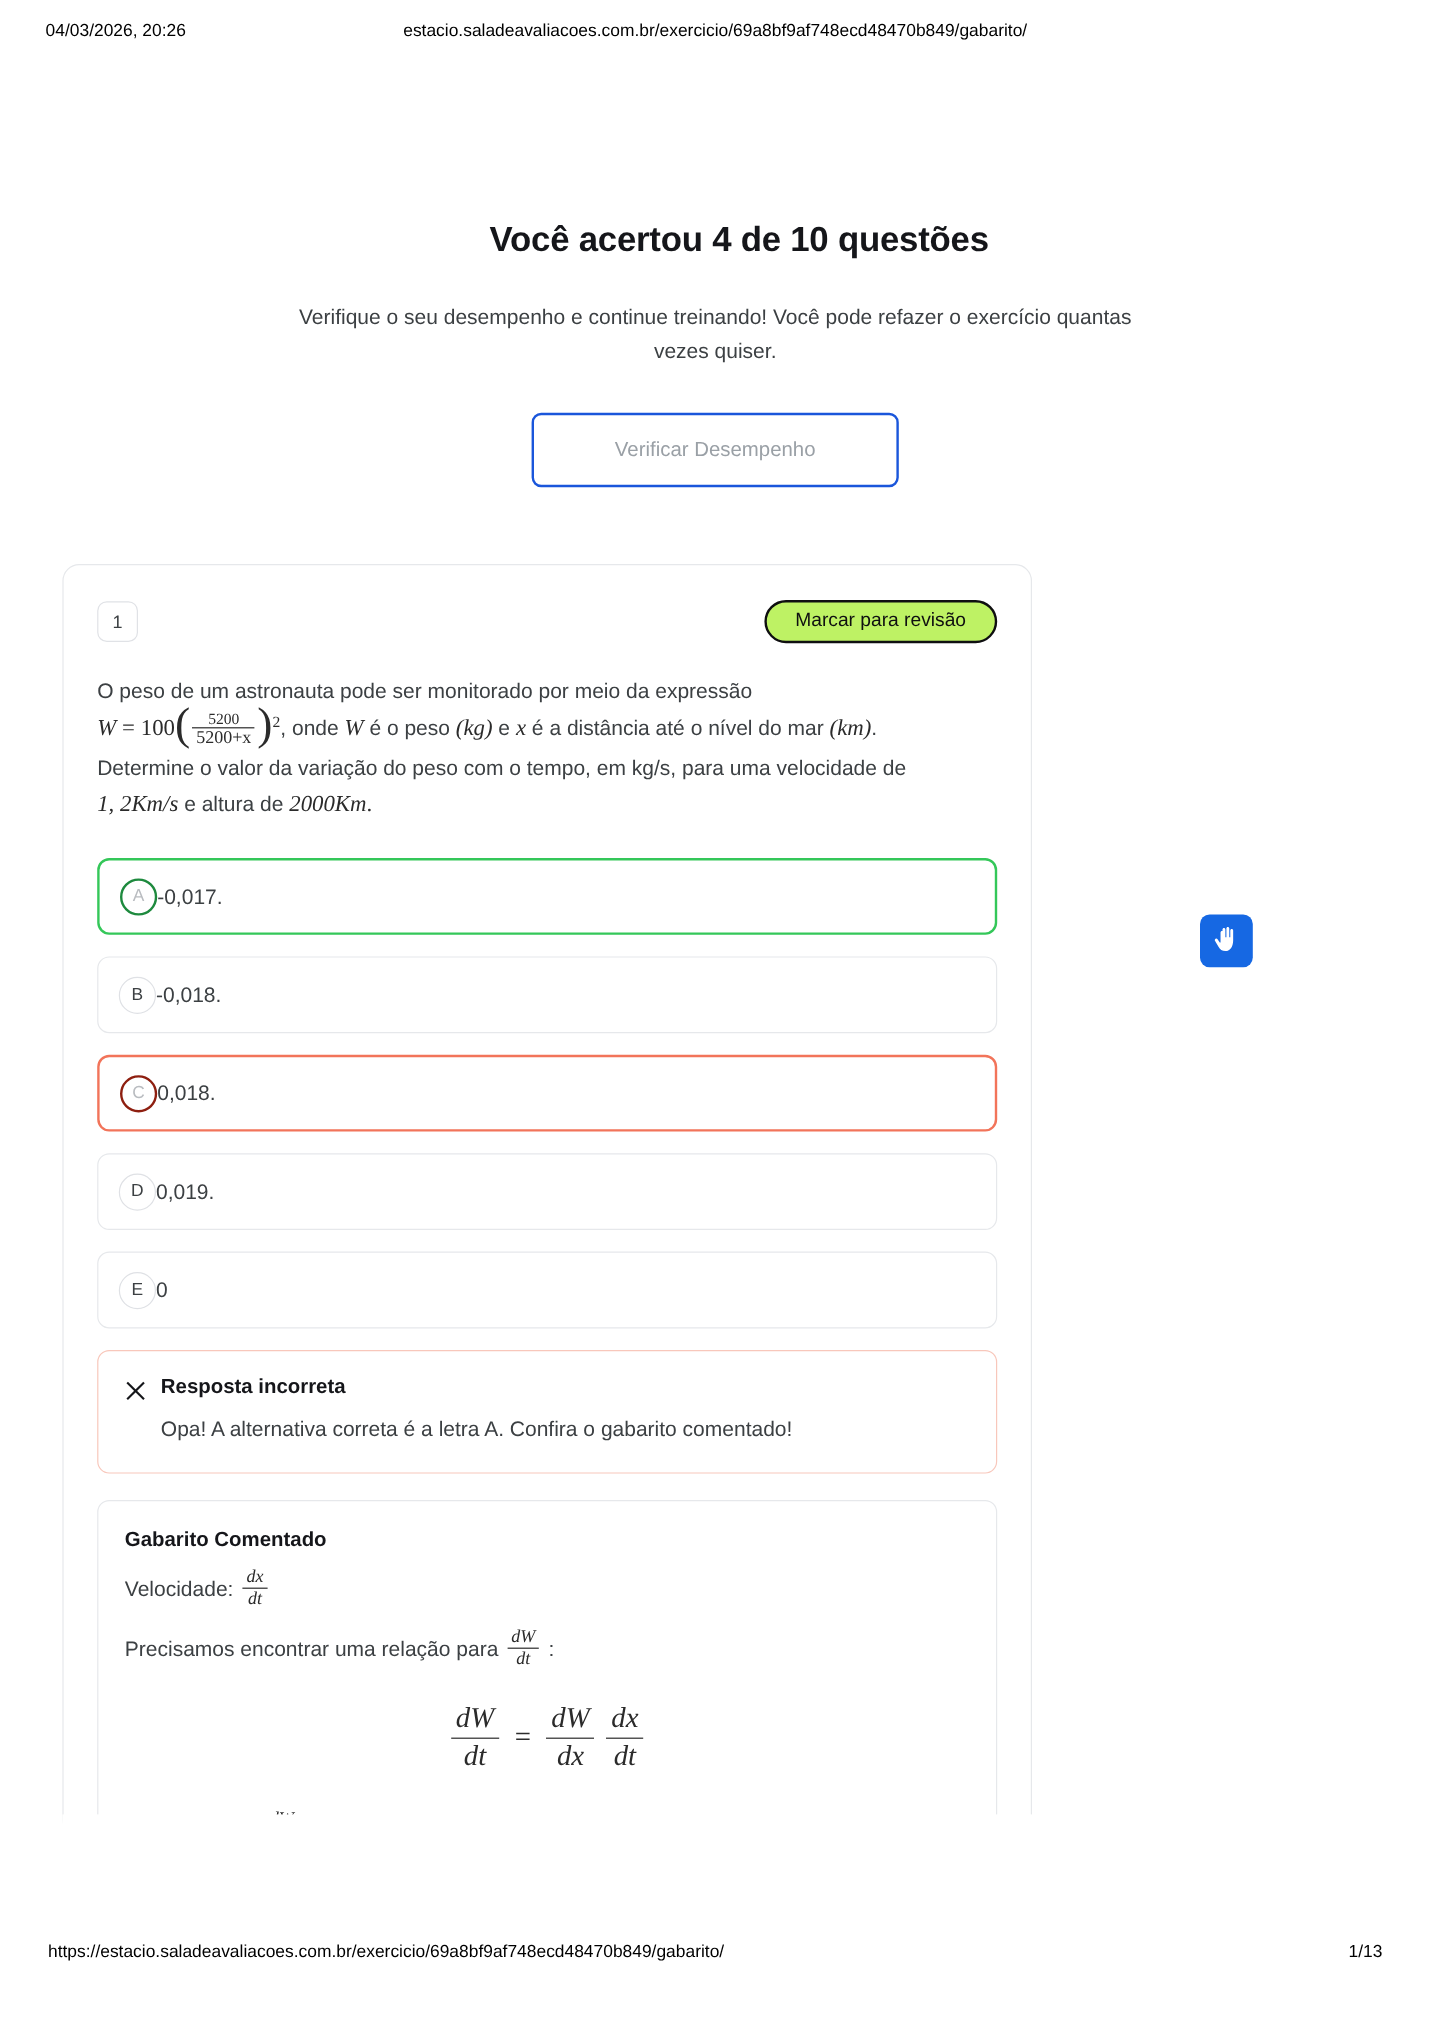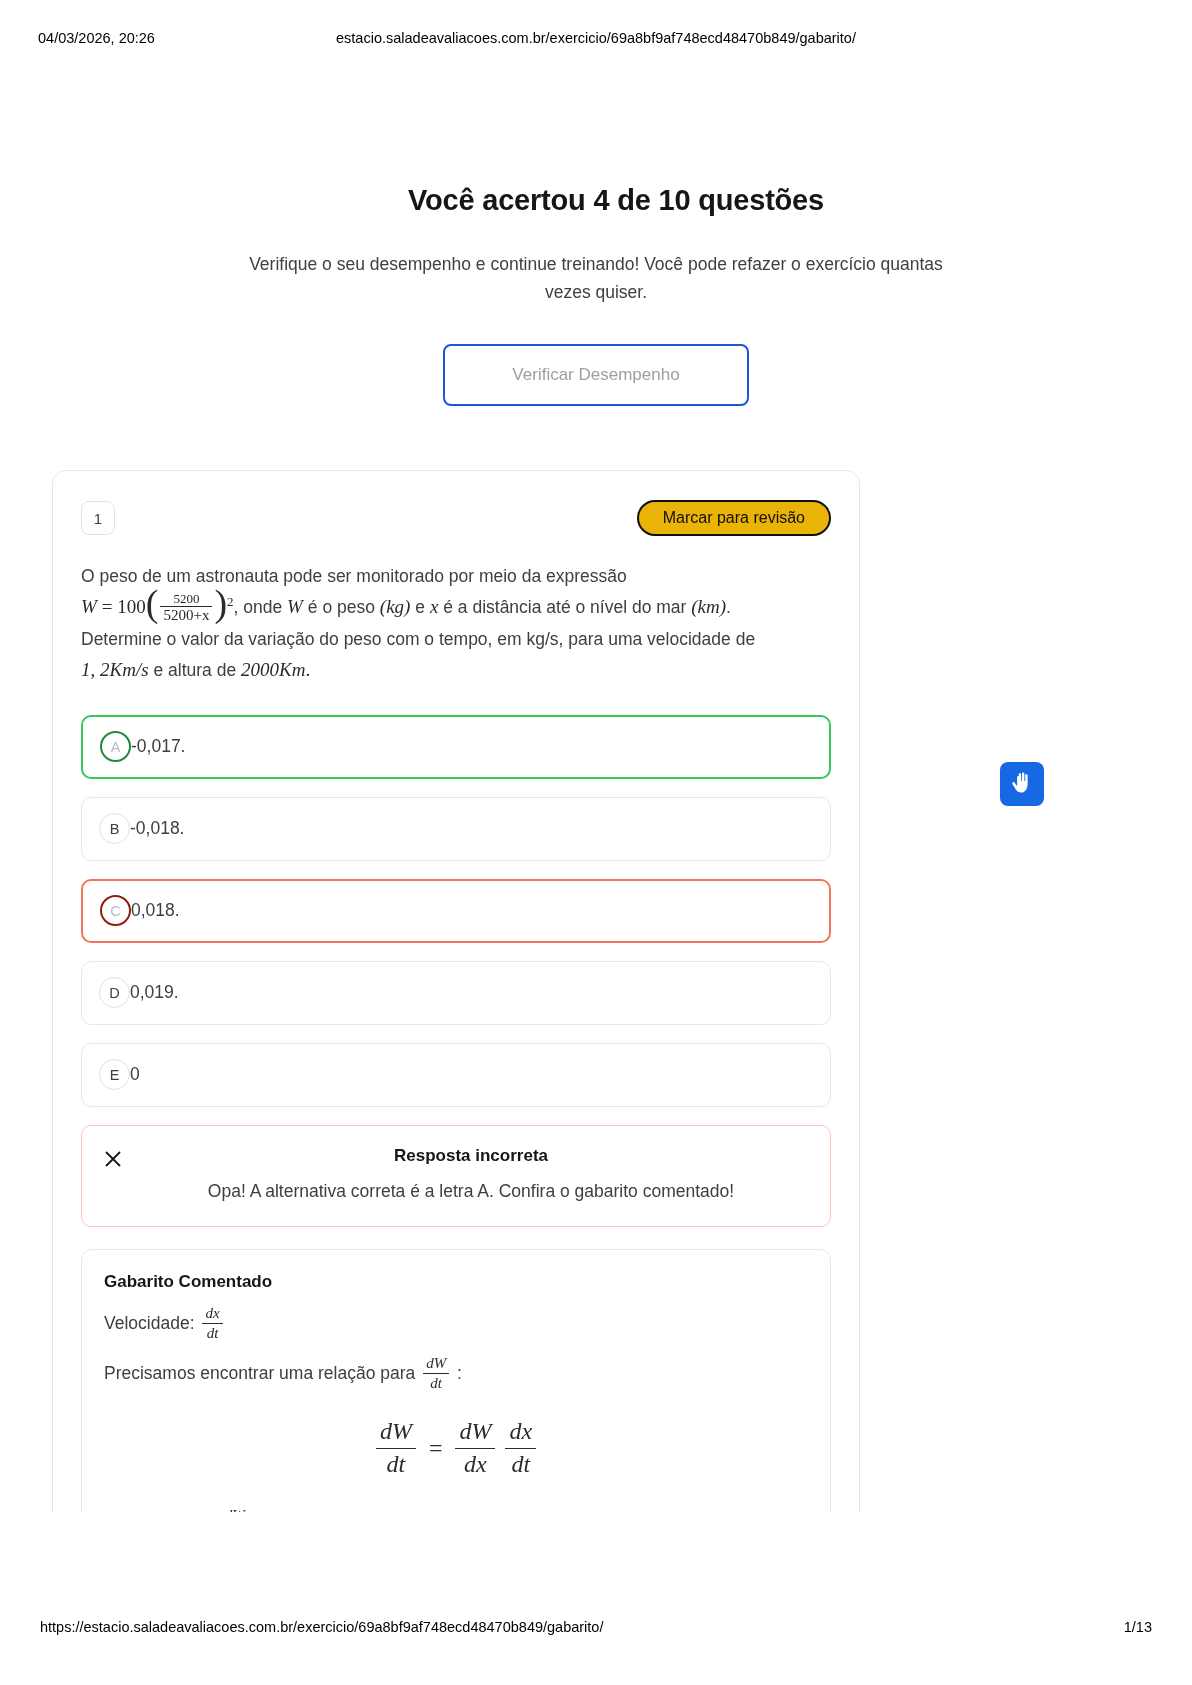--- a/index.html
+++ b/index.html
@@ -14,21 +14,21 @@
     height: 1685px;
     position: relative;
     font-family: "Liberation Sans", sans-serif;
     color: #1a1a1a;
     overflow: hidden;
   }
 
   
   .print-header {
     position: absolute;
-    top: 28px;
+    top: 16px;
     left: 0;
     width: 1192px;
     height: 20px;
     display: flex;
     align-items: center;
     font-size: 14.5px;
     color: #000;
     text-align: center;
   }
   .print-header .ph-date {
@@ -137,21 +137,21 @@
     justify-content: center;
     font-size: 15px;
     color: #3c4043;
     background: #fff;
   }
   .q-mark-btn {
     height: 36px;
     padding: 0 24px;
     border: 2px solid #0f0f10;
     border-radius: 20px;
-    background: #eab308;
+    background: #bef264;
     font-size: 16px;
     color: #0f0f10;
     font-family: "Liberation Sans", sans-serif;
     display: flex;
     align-items: center;
     cursor: pointer;
     white-space: nowrap;
   }
 
   .q-statement {
@@ -241,21 +241,20 @@
 
   
   .feedback {
     margin-top: 10px;
     border: 1px solid #f8c7bb;
     border-radius: 10px;
     padding: 20px 22px 22px 22px;
     display: flex;
     align-items: flex-start;
     background: #fff;
-    text-align: center;
   }
   .fb-icon {
     width: 30px;
     min-width: 30px;
     font-size: 22px;
     color: #15161a;
     line-height: 1;
     padding-top: 4px;
     text-align: left;
     font-weight: 400;

